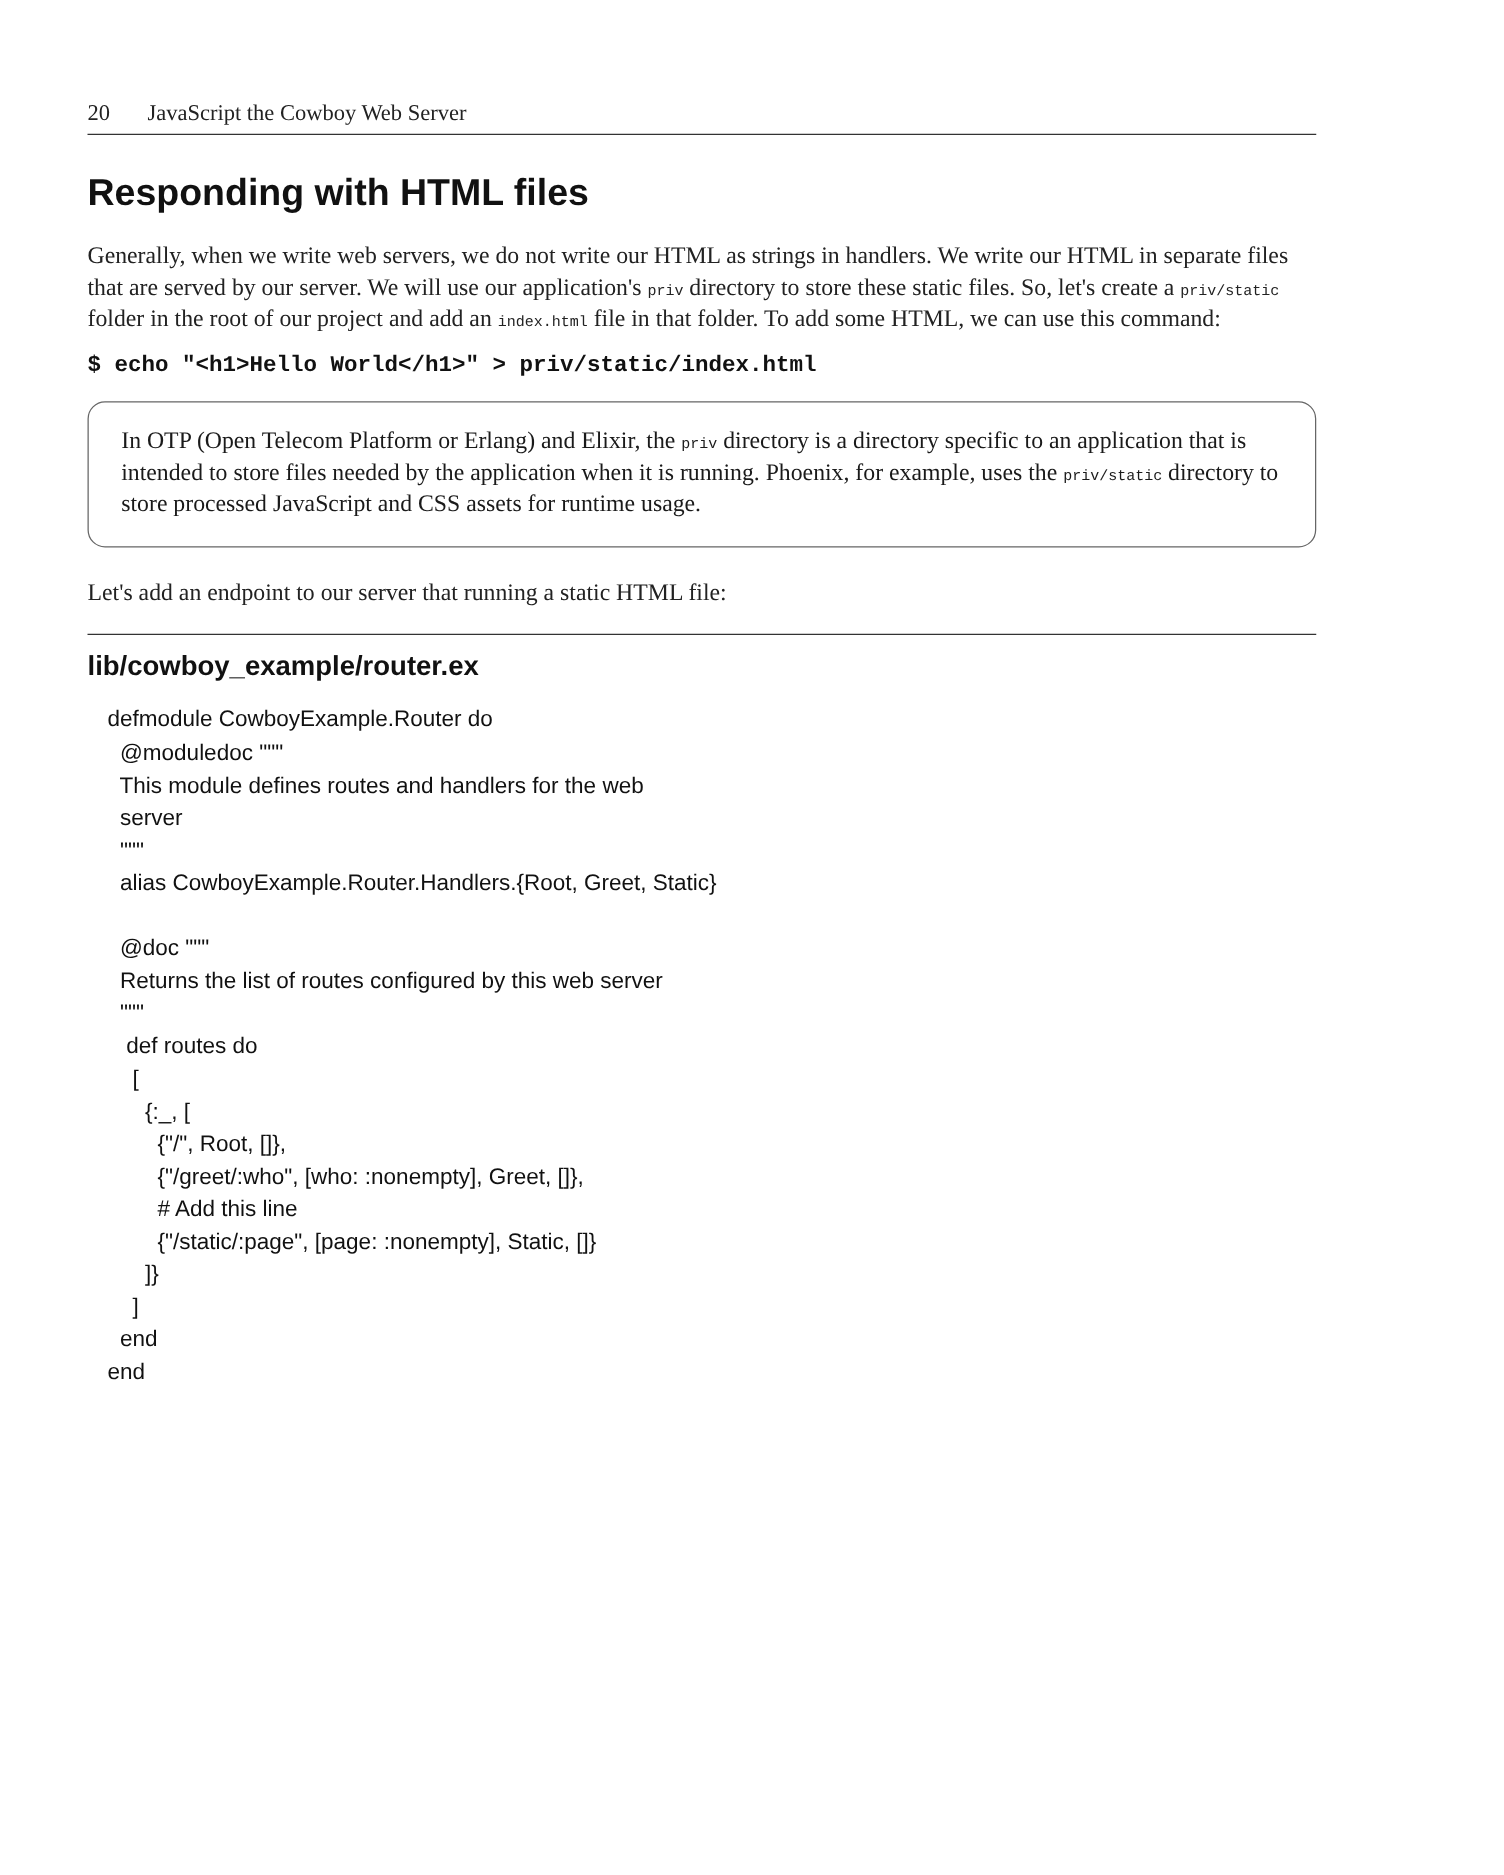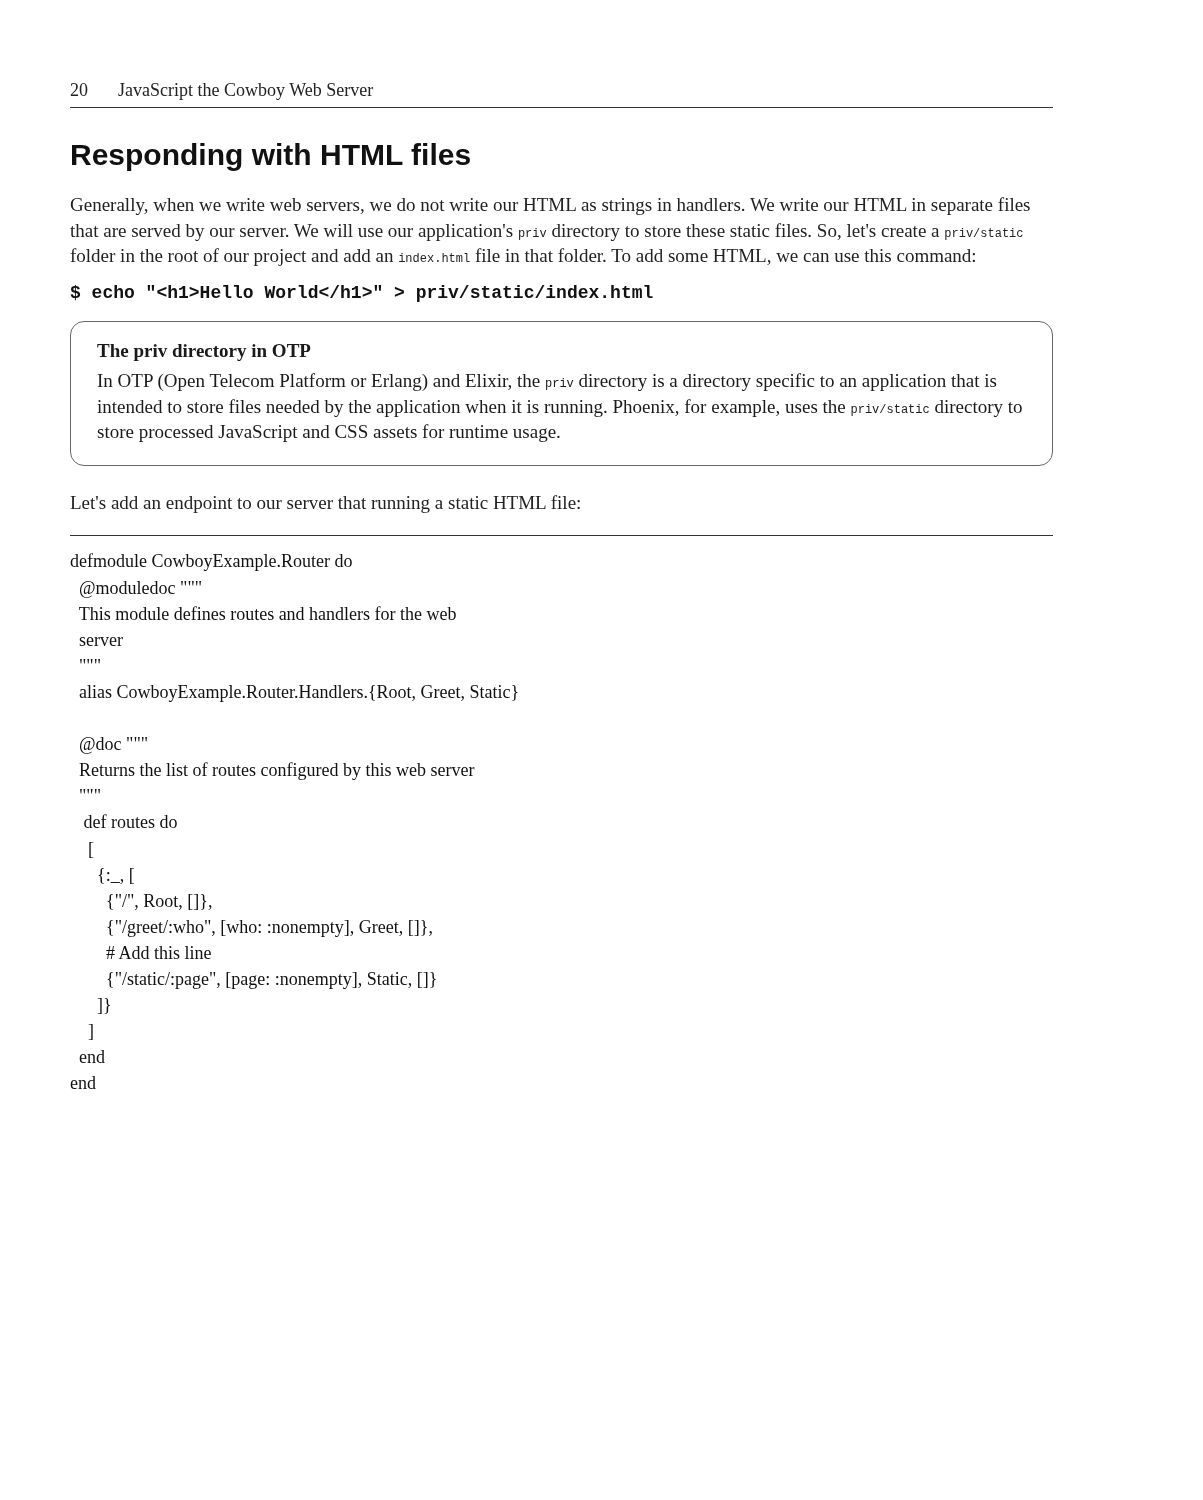--- a/index.html
+++ b/index.html
@@ -84,25 +84,25 @@
     font-family: "Minion Pro", Georgia, serif;
   }
   h3.filehead {
     font-family: "Myriad Pro", "Segoe UI", Arial, sans-serif;
     font-weight: 700;
     font-size: 22px;
     margin: 0 0 16px 0;
     color: #111;
   }
   pre.code {
-    font-family: Liberation Serif, serif;
+    font-family: Liberation Sans, sans-serif;
     font-size: 18px;
     line-height: 1.45;
     white-space: pre;
-    margin: 0;
+    margin: 16px;
     color: #111;
   }
 </style>
 </head>
 <body>
 
 <div class="page">
   <div class="header-line">
     <span class="page-num">20</span>
     <span class="header-title">JavaScript the Cowboy Web Server</span>
@@ -111,29 +111,29 @@
 
   <h2 class="section">Responding with HTML files</h2>
 
   <p class="body">
     <span>Generally, when we write web servers, we do not write our HTML as strings in handlers. We write our HTML in separate files that are served by our server. We will use our application's </span><code class="inline">priv</code><span> directory to store these static files. So, let's create a </span><code class="inline">priv/static</code><span> folder in the root of our project and add an </span><code class="inline">index.html</code><span> file in that folder. To add some HTML, we can use this command:</span>
   </p>
 
   <pre class="cmd">$ echo "&lt;h1&gt;Hello World&lt;/h1&gt;" &gt; priv/static/index.html</pre>
 
   <div class="note-box">
-    <div class="note-title">The priv directory in OTP</div>
     <div class="note-body">
       <span>In OTP (Open Telecom Platform or Erlang) and Elixir, the </span><code class="inline">priv</code><span> directory is a directory specific to an application that is intended to store files needed by the application when it is running. Phoenix, for example, uses the </span><code class="inline">priv/static</code><span> directory to store processed JavaScript and CSS assets for runtime usage.</span>
     </div>
   </div>
 
   <p class="body">Let's add an endpoint to our server that running a static HTML file:</p>
 
   <hr class="hr2">
+  <h3 class="filehead">lib/cowboy_example/router.ex</h3>
 
   <pre class="code">defmodule CowboyExample.Router do
   @moduledoc """
   This module defines routes and handlers for the web
   server
   """
   alias CowboyExample.Router.Handlers.{Root, Greet, Static}
 
   @doc """
   Returns the list of routes configured by this web server

